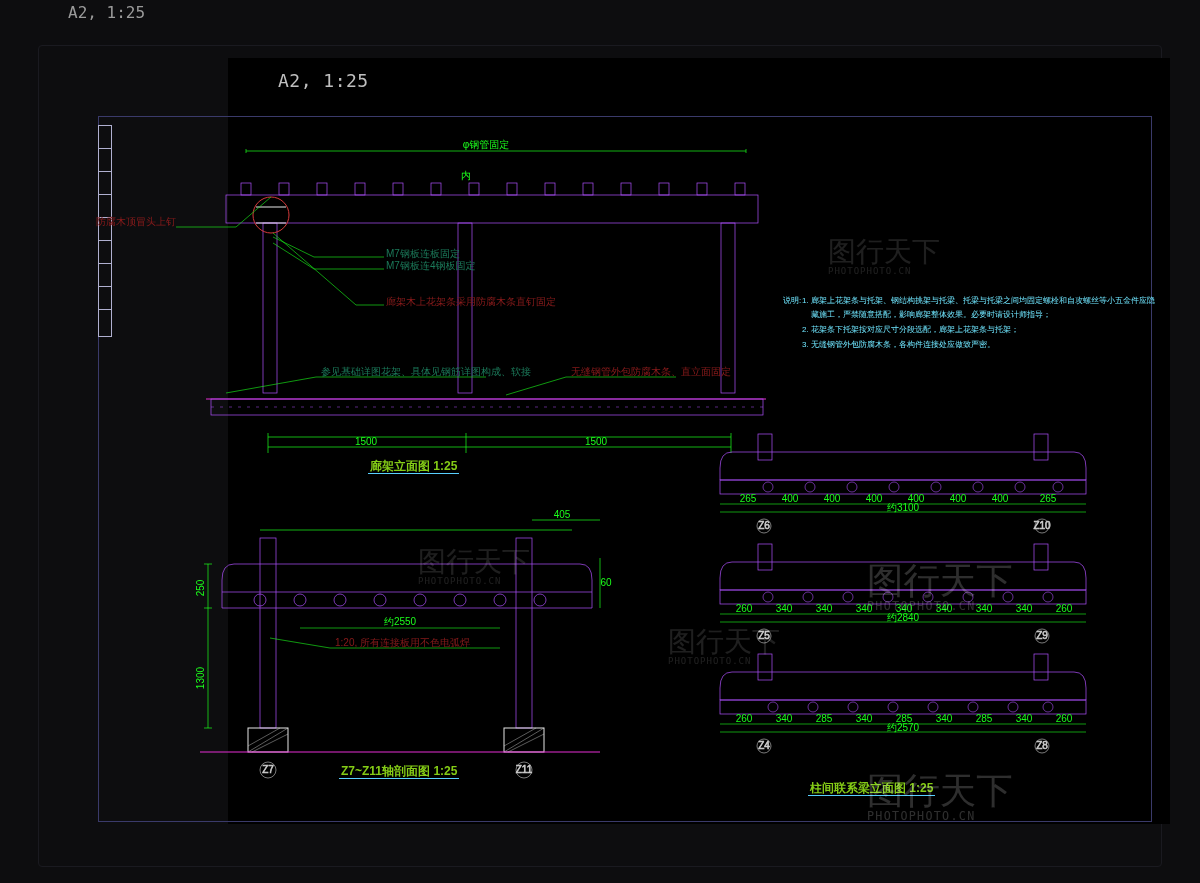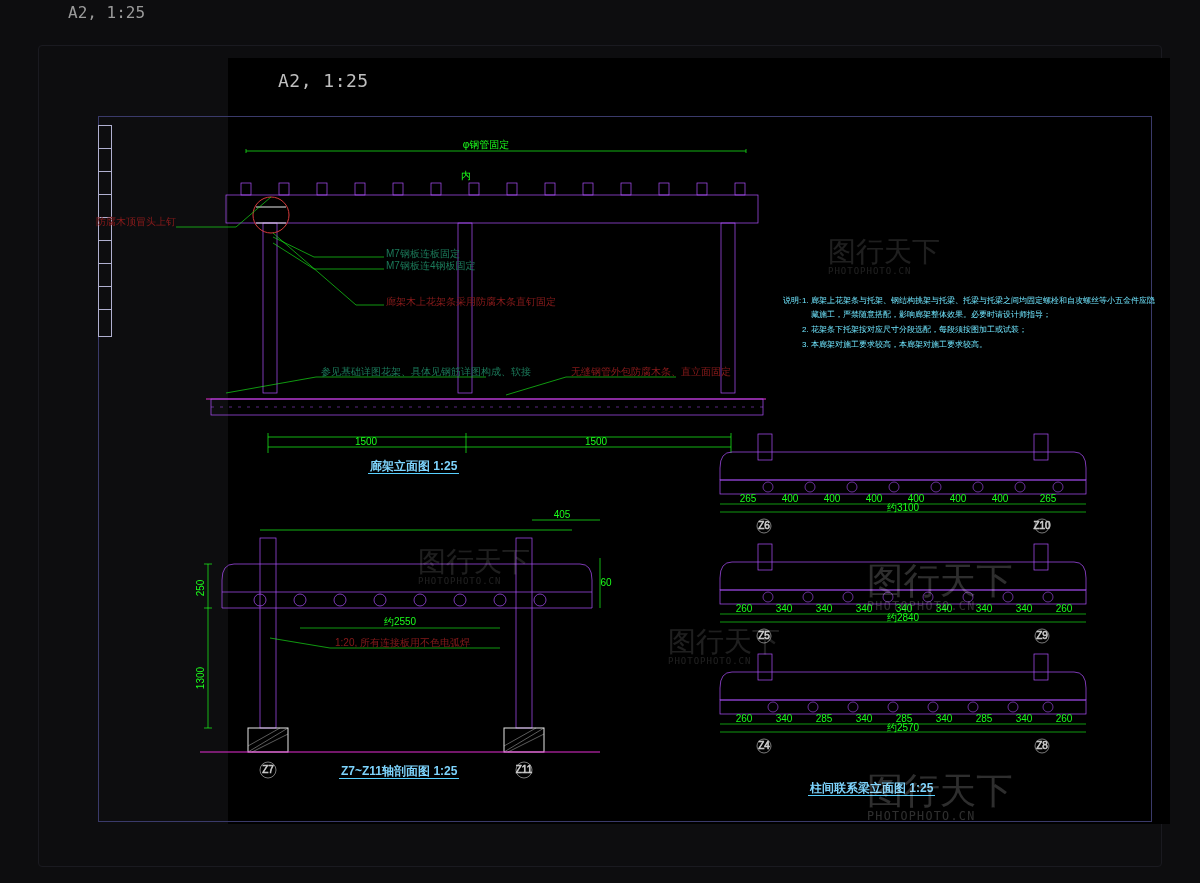--- a/index.html
+++ b/index.html
@@ -27,21 +27,21 @@
   .purple{stroke:#b050ff;stroke-width:0.7;fill:none}
   .white{stroke:#e6e6e6;fill:none}
   .redln{stroke:#d43a3a;fill:none}
   .gridmark{fill:#ccc;stroke:#ccc;stroke-width:0.6}
   
   .notes{position:absolute;left:555px;top:236px;font:8px/14px "SimSun",sans-serif;color:#6fe6ff}
   .notes .hdr{float:left;margin-right:4px}
   .notes ol{margin:0;padding-left:28px}
   .notes li{margin:0 12px 1px 0}
   
-  .view-title{position:absolute;font:12px "SimSun",sans-serif;color:#7dd3fc;text-align:center}
+  .view-title{position:absolute;font:12px "SimSun",sans-serif;color:#84cc16;text-align:center}
   .view-title span{border-bottom:1px solid #58d0ff;padding:0 2px}
 </style>
 </head>
 <body>
 
 <div class="outer-title">A2,  1:25</div>
 <div class="faint-border"></div>
 
 <div class="sheet">
   <div class="inner-title">A2,  1:25</div>
@@ -338,22 +338,22 @@
     </svg>
   </div>
   <div class="view-title" style="left:580px;top:722px">
     <span><b>柱间联系梁立面图</b>&nbsp;<b>1:25</b></span>
   </div>
 
   <div class="notes">
     <span class="hdr">说明:</span>
     <ol>
       <li>廊架上花架条与托架、钢结构挑架与托梁、托梁与托梁之间均固定螺栓和自攻螺丝等小五金件应隐藏施工，严禁随意搭配，影响廊架整体效果。必要时请设计师指导；</li>
-      <li>花架条下托架按对应尺寸分段选配，每段须按图加工或试装；</li>
-      <li>本廊架对施工要求较高，本廊架对施工要求较高。</li>
+      <li>花架条下托架按对应尺寸分段选配，廊架上花架条与托架；</li>
+      <li>无缝钢管外包防腐木条，各构件连接处应做致严密。</li>
     </ol>
   </div>
 
   <div class="wm" style="left:190px;top:490px">
     <div class="glyph">图行天下</div>
       <div class="url">PHOTOPHOTO.CN</div>
   </div>
   <div class="wm" style="left:600px;top:180px">
     <div class="glyph">图行天下</div>
       <div class="url">PHOTOPHOTO.CN</div>

